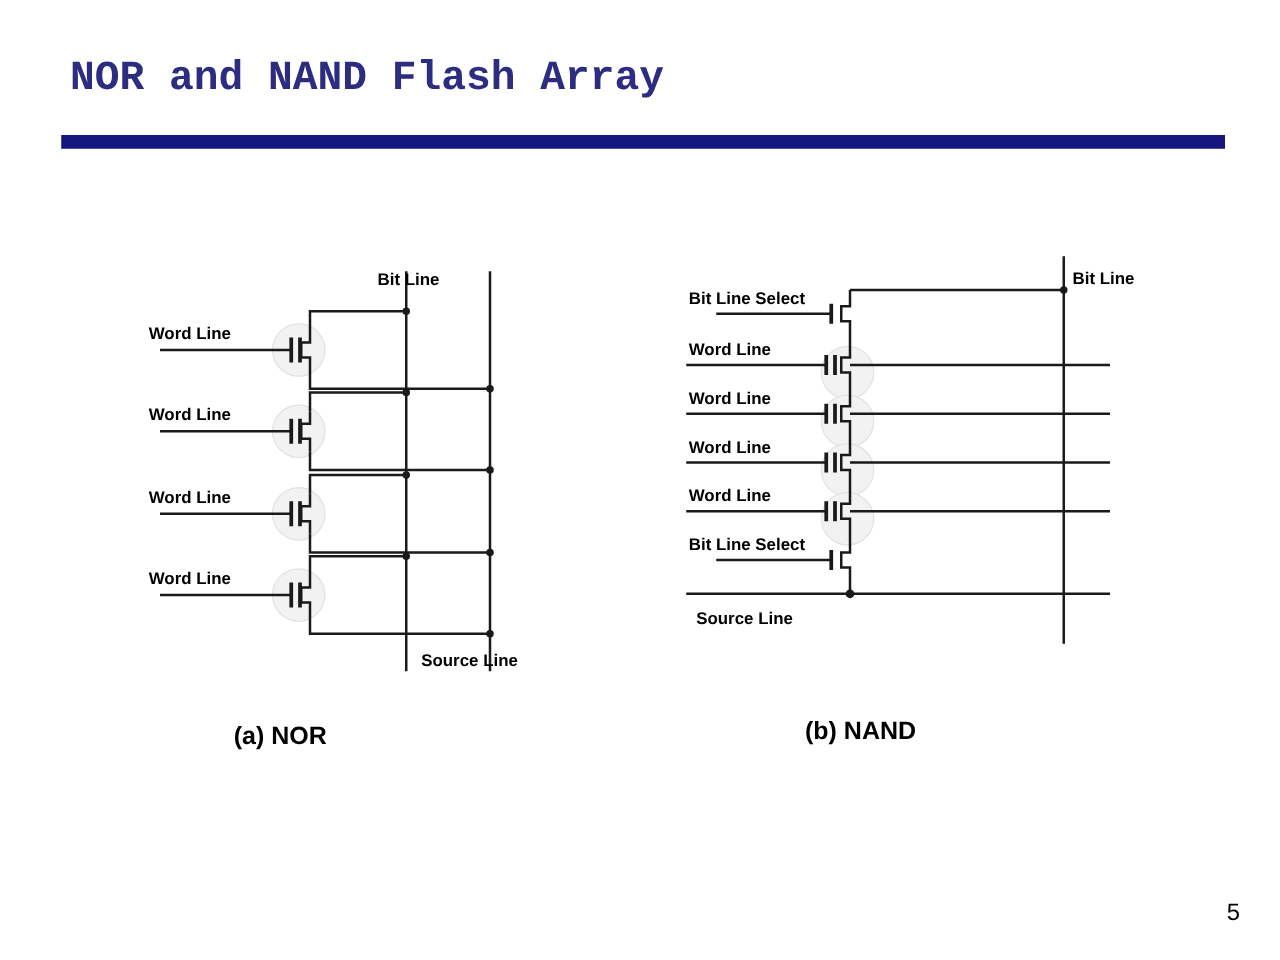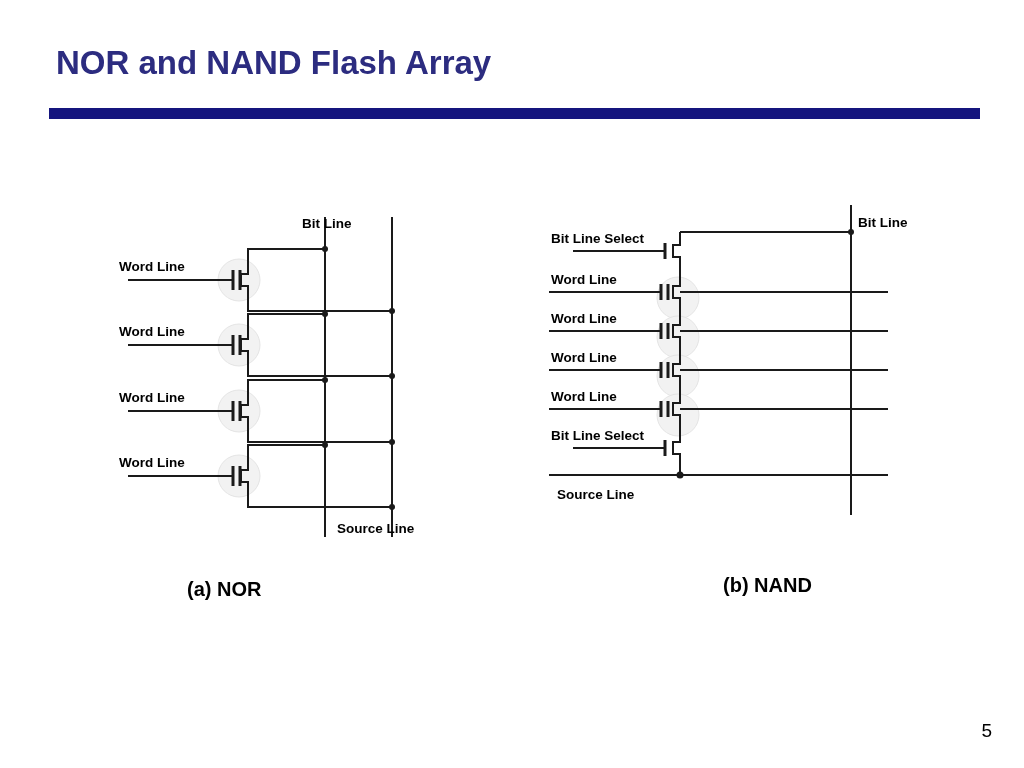--- a/index.html
+++ b/index.html
@@ -25,20 +25,21 @@
   .slide-title {
     position: absolute;
     left: 56px;
     top: 45px;
     font-size: 33px;
     font-weight: bold;
     color: #2c2c80;
     letter-spacing: 0px;
     white-space: nowrap;
     line-height: 1.1;
+    font-family: Liberation Mono, monospace;
   }
   .title-rule {
     position: absolute;
     left: 49px;
     top: 108px;
     width: 931px;
     height: 11px;
     background: #15157e;
   }
   
@@ -53,21 +54,21 @@
 
   
   .caption {
     position: absolute;
     font-size: 20px;
     font-weight: bold;
     color: #000000;
     white-space: nowrap;
   }
   .caption-nor { left: 187px; top: 578px; }
-  .caption-nand { left: 723px; top: 574px; }
+  .caption-nand { left: 644px; top: 574px; }
 
   
   .page-number {
     position: absolute;
     right: 32px;
     bottom: 26px;
     font-size: 19px;
     color: #000000;
   }
 </style>

